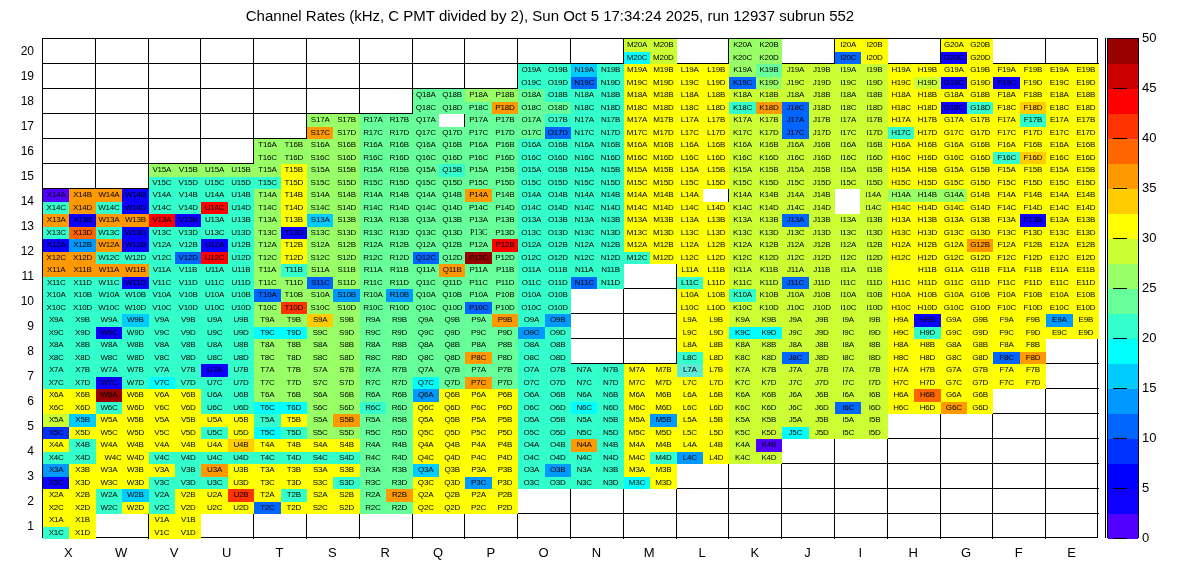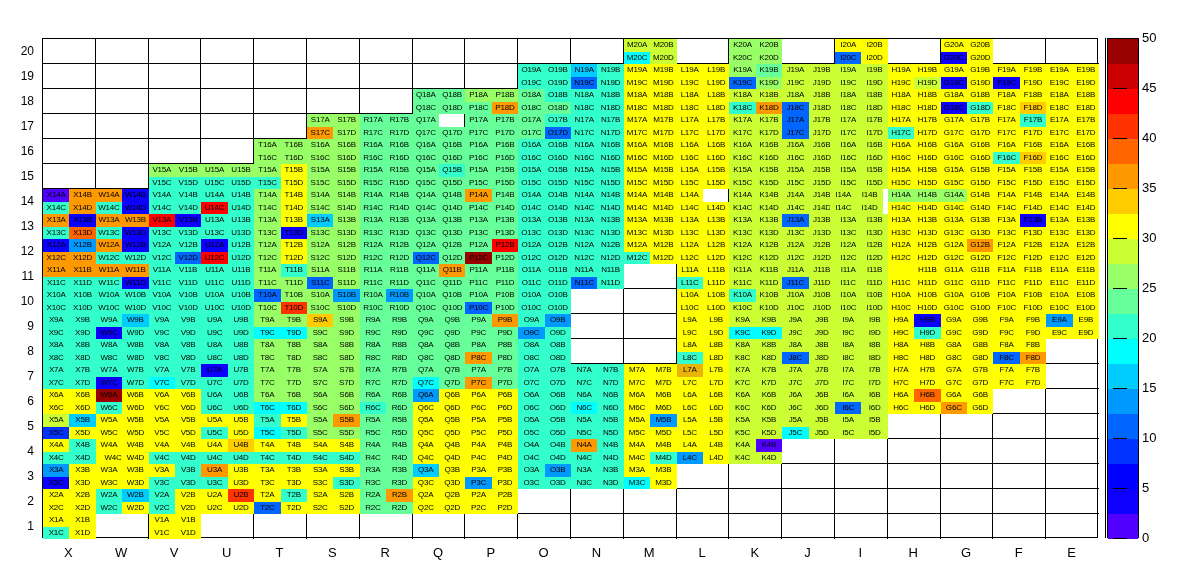--- a/index.html
+++ b/index.html
@@ -36,20 +36,21 @@
   #cbar .band{position:absolute;left:0;width:30px;}
   .cbtick{position:absolute;left:1107px;width:18px;height:1px;background:#000;}
   .cblab{position:absolute;left:1142px;font-size:13px;line-height:13px;}
   #cbaxis{position:absolute;left:1105px;top:38px;width:1px;height:500px;background:#000;}
 </style>
 </head>
 <body>
 
 <div id="root">
 
+  <div id="title">Channel Rates (kHz, C PMT divided by 2), Sun Oct  5 17:34:24 2025, run 12937 subrun 552</div>
 
   <div id="plot">
       <div class="gridcell" style="left: 0px; top: 0px; width: 52.8px; height: 25px;"></div>
       <div class="gridcell" style="left: 52.8px; top: 0px; width: 52.8px; height: 25px;"></div>
       <div class="gridcell" style="left: 105.6px; top: 0px; width: 52.8px; height: 25px;"></div>
       <div class="gridcell" style="left: 158.4px; top: 0px; width: 52.8px; height: 25px;"></div>
       <div class="gridcell" style="left: 211.2px; top: 0px; width: 52.8px; height: 25px;"></div>
       <div class="gridcell" style="left: 264px; top: 0px; width: 52.8px; height: 25px;"></div>
       <div class="gridcell" style="left: 316.8px; top: 0px; width: 52.8px; height: 25px;"></div>
       <div class="gridcell" style="left: 369.6px; top: 0px; width: 52.8px; height: 25px;"></div>
@@ -633,21 +634,21 @@
         <div class="sub" title="K14B = 29 kHz" style="left: 26.4px; top: 0px; width: 26.4px; height: 12.5px; background: rgb(204, 255, 51);">K14B</div>
         <div class="sub" title="K14C = 29 kHz" style="left: 0px; top: 12.5px; width: 26.4px; height: 12.5px; background: rgb(204, 255, 51);">K14C</div>
         <div class="sub" title="K14D = 29 kHz" style="left: 26.4px; top: 12.5px; width: 26.4px; height: 12.5px; background: rgb(204, 255, 51);">K14D</div>
       </div>
       <div class="gridcell" style="left: 739.2px; top: 150px; width: 52.8px; height: 25px;">
         <div class="sub" title="J14A = 29 kHz" style="left: 0px; top: 0px; width: 26.4px; height: 12.5px; background: rgb(204, 255, 51);">J14A</div>
         <div class="sub" title="J14B = 29 kHz" style="left: 26.4px; top: 0px; width: 26.4px; height: 12.5px; background: rgb(204, 255, 51);">J14B</div>
         <div class="sub" title="J14C = 29 kHz" style="left: 0px; top: 12.5px; width: 26.4px; height: 12.5px; background: rgb(204, 255, 51);">J14C</div>
         <div class="sub" title="J14D = 29 kHz" style="left: 26.4px; top: 12.5px; width: 26.4px; height: 12.5px; background: rgb(204, 255, 51);">J14D</div>
       </div>
-      <div class="gridcell" style="left: 787px; top: 150px; width: 52.8px; height: 25px;">
+      <div class="gridcell" style="left: 817px; top: 150px; width: 52.8px; height: 25px;">
         <div class="sub" title="I14A = 28 kHz" style="left: 0px; top: 0px; width: 26.4px; height: 12.5px; background: rgb(204, 255, 51);">I14A</div>
         <div class="sub" title="I14B = 28 kHz" style="left: 26.4px; top: 0px; width: 26.4px; height: 12.5px; background: rgb(204, 255, 51);">I14B</div>
         <div class="sub" title="I14C = 28 kHz" style="left: 0px; top: 12.5px; width: 26.4px; height: 12.5px; background: rgb(204, 255, 51);">I14C</div>
         <div class="sub" title="I14D = 28 kHz" style="left: 26.4px; top: 12.5px; width: 26.4px; height: 12.5px; background: rgb(204, 255, 51);">I14D</div>
       </div>
       <div class="gridcell" style="left: 844.8px; top: 150px; width: 52.8px; height: 25px;">
         <div class="sub" title="H14A = 26 kHz" style="left: 0px; top: 0px; width: 26.4px; height: 12.5px; background: rgb(153, 255, 102);">H14A</div>
         <div class="sub" title="H14B = 26 kHz" style="left: 26.4px; top: 0px; width: 26.4px; height: 12.5px; background: rgb(153, 255, 102);">H14B</div>
         <div class="sub" title="H14C = 30 kHz" style="left: 0px; top: 12.5px; width: 26.4px; height: 12.5px; background: rgb(255, 255, 0);">H14C</div>
         <div class="sub" title="H14D = 30 kHz" style="left: 26.4px; top: 12.5px; width: 26.4px; height: 12.5px; background: rgb(255, 255, 0);">H14D</div>
@@ -714,21 +715,21 @@
       </div>
       <div class="gridcell" style="left: 369.6px; top: 175px; width: 52.8px; height: 25px;">
         <div class="sub" title="Q13A = 23 kHz" style="left: 0px; top: 0px; width: 26.4px; height: 12.5px; background: rgb(102, 255, 153);">Q13A</div>
         <div class="sub" title="Q13B = 23 kHz" style="left: 26.4px; top: 0px; width: 26.4px; height: 12.5px; background: rgb(102, 255, 153);">Q13B</div>
         <div class="sub" title="Q13C = 23 kHz" style="left: 0px; top: 12.5px; width: 26.4px; height: 12.5px; background: rgb(102, 255, 153);">Q13C</div>
         <div class="sub" title="Q13D = 23 kHz" style="left: 26.4px; top: 12.5px; width: 26.4px; height: 12.5px; background: rgb(102, 255, 153);">Q13D</div>
       </div>
       <div class="gridcell" style="left: 422.4px; top: 175px; width: 52.8px; height: 25px;">
         <div class="sub" title="P13A = 24 kHz" style="left: 0px; top: 0px; width: 26.4px; height: 12.5px; background: rgb(102, 255, 153);">P13A</div>
         <div class="sub" title="P13B = 24 kHz" style="left: 26.4px; top: 0px; width: 26.4px; height: 12.5px; background: rgb(102, 255, 153);">P13B</div>
-        <div class="sub" title="P13C = 24 kHz" style="left: 0px; top: 12.5px; width: 26.4px; height: 12.5px; background: rgb(102, 255, 153);">P13C</div>
+        <div class="sub" title="P13C = 24 kHz" style="left: 0px; top: 12.5px; width: 26.4px; height: 12.5px; background: rgb(102, 255, 153); font-family: Liberation Serif, serif;">P13C</div>
         <div class="sub" title="P13D = 24 kHz" style="left: 26.4px; top: 12.5px; width: 26.4px; height: 12.5px; background: rgb(102, 255, 153);">P13D</div>
       </div>
       <div class="gridcell" style="left: 475.2px; top: 175px; width: 52.8px; height: 25px;">
         <div class="sub" title="O13A = 22 kHz" style="left: 0px; top: 0px; width: 26.4px; height: 12.5px; background: rgb(51, 255, 204);">O13A</div>
         <div class="sub" title="O13B = 22 kHz" style="left: 26.4px; top: 0px; width: 26.4px; height: 12.5px; background: rgb(51, 255, 204);">O13B</div>
         <div class="sub" title="O13C = 22 kHz" style="left: 0px; top: 12.5px; width: 26.4px; height: 12.5px; background: rgb(51, 255, 204);">O13C</div>
         <div class="sub" title="O13D = 22 kHz" style="left: 26.4px; top: 12.5px; width: 26.4px; height: 12.5px; background: rgb(51, 255, 204);">O13D</div>
       </div>
       <div class="gridcell" style="left: 528px; top: 175px; width: 52.8px; height: 25px;">
         <div class="sub" title="N13A = 22 kHz" style="left: 0px; top: 0px; width: 26.4px; height: 12.5px; background: rgb(51, 255, 204);">N13A</div>
@@ -1416,21 +1417,21 @@
         <div class="sub" title="N7C = 22 kHz" style="left: 0px; top: 12.5px; width: 26.4px; height: 12.5px; background: rgb(51, 255, 204);">N7C</div>
         <div class="sub" title="N7D = 22 kHz" style="left: 26.4px; top: 12.5px; width: 26.4px; height: 12.5px; background: rgb(51, 255, 204);">N7D</div>
       </div>
       <div class="gridcell" style="left: 580.8px; top: 325px; width: 52.8px; height: 25px;">
         <div class="sub" title="M7A = 30 kHz" style="left: 0px; top: 0px; width: 26.4px; height: 12.5px; background: rgb(255, 255, 0);">M7A</div>
         <div class="sub" title="M7B = 30 kHz" style="left: 26.4px; top: 0px; width: 26.4px; height: 12.5px; background: rgb(255, 255, 0);">M7B</div>
         <div class="sub" title="M7C = 30 kHz" style="left: 0px; top: 12.5px; width: 26.4px; height: 12.5px; background: rgb(255, 255, 0);">M7C</div>
         <div class="sub" title="M7D = 30 kHz" style="left: 26.4px; top: 12.5px; width: 26.4px; height: 12.5px; background: rgb(255, 255, 0);">M7D</div>
       </div>
       <div class="gridcell" style="left: 633.6px; top: 325px; width: 52.8px; height: 25px;">
-        <div class="sub" title="L7A = 30 kHz" style="left: 0px; top: 0px; width: 26.4px; height: 12.5px; background: #eab308;">L7A</div>
+        <div class="sub" title="L7A = 30 kHz" style="left: 0px; top: 0px; width: 26.4px; height: 12.5px; background: #5eead4;">L7A</div>
         <div class="sub" title="L7B = 30 kHz" style="left: 26.4px; top: 0px; width: 26.4px; height: 12.5px; background: rgb(255, 255, 0);">L7B</div>
         <div class="sub" title="L7C = 30 kHz" style="left: 0px; top: 12.5px; width: 26.4px; height: 12.5px; background: rgb(255, 255, 0);">L7C</div>
         <div class="sub" title="L7D = 30 kHz" style="left: 26.4px; top: 12.5px; width: 26.4px; height: 12.5px; background: rgb(255, 255, 0);">L7D</div>
       </div>
       <div class="gridcell" style="left: 686.4px; top: 325px; width: 52.8px; height: 25px;">
         <div class="sub" title="K7A = 29 kHz" style="left: 0px; top: 0px; width: 26.4px; height: 12.5px; background: rgb(204, 255, 51);">K7A</div>
         <div class="sub" title="K7B = 29 kHz" style="left: 26.4px; top: 0px; width: 26.4px; height: 12.5px; background: rgb(204, 255, 51);">K7B</div>
         <div class="sub" title="K7C = 29 kHz" style="left: 0px; top: 12.5px; width: 26.4px; height: 12.5px; background: rgb(204, 255, 51);">K7C</div>
         <div class="sub" title="K7D = 29 kHz" style="left: 26.4px; top: 12.5px; width: 26.4px; height: 12.5px; background: rgb(204, 255, 51);">K7D</div>
       </div>

